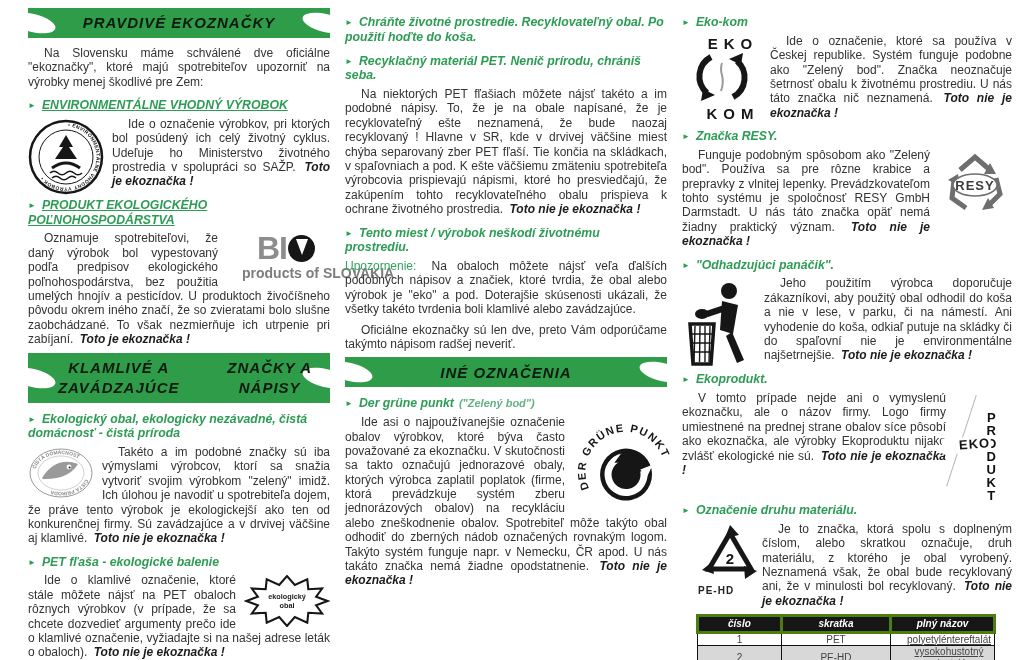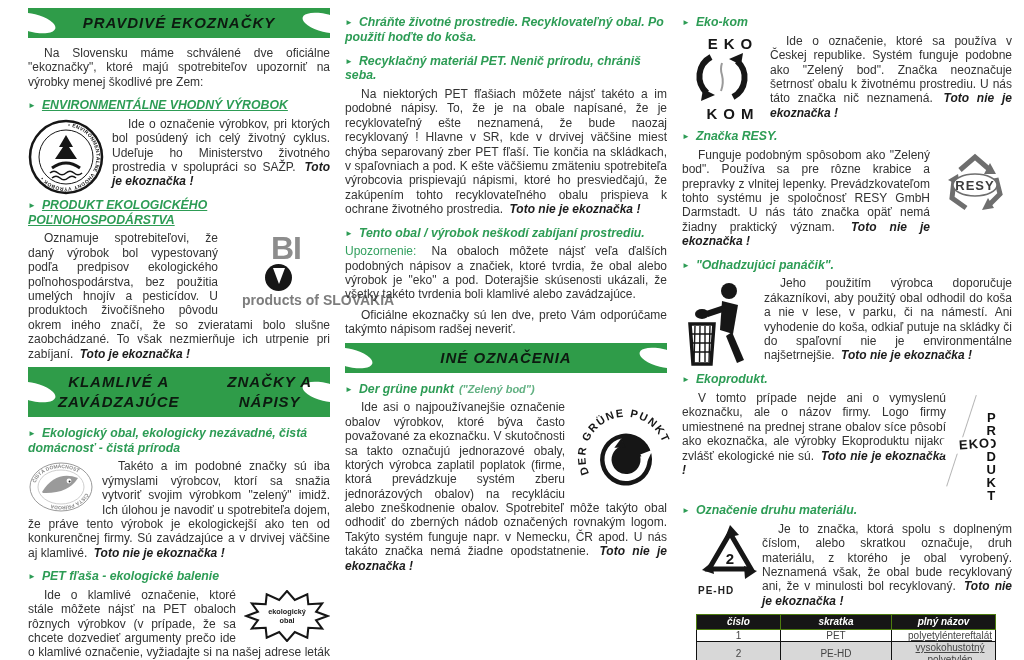--- a/index.html
+++ b/index.html
@@ -36,21 +36,21 @@
   .tail{font-weight:bold;font-style:italic;color:#1c1c1c;margin-left:3px;}
   .notelabel{color:#33a05f;margin-right:5px;}
 
   
   .logo{display:block;}
   .fl{float:left;margin:2px 8px 2px 0;}
   .fr{float:right;margin:2px 0 2px 8px;}
 
   .bio-logo{width:104px;text-align:center;margin-top:2px;}
   .bio-word{font-size:32px;font-weight:bold;color:#8d8d8d;line-height:0.95;letter-spacing:-1px;
-            display:flex;align-items:center;justify-content:center;flex-direction:column;}
+            display:flex;align-items:center;justify-content:center;}
   .bio-o{display:inline-block;width:27px;height:27px;border-radius:50%;background:#161616;
          position:relative;margin-left:1px;}
   .bio-o::after{content:"";position:absolute;left:8px;top:4px;width:0;height:0;
          border-left:6px solid transparent;border-right:6px solid transparent;border-top:16px solid #fff;}
   .bio-caption{font-size:14px;color:#7d7d7d;font-weight:bold;margin-top:1px;white-space:nowrap;}
 
   .star-wrap{width:86px;}
   .ekokom-logo{width:80px;text-align:center;}
   .ekokom-word{font-size:15px;font-weight:bold;color:#161616;letter-spacing:6px;line-height:1;margin-left:6px;}
 
@@ -62,21 +62,21 @@
   .ep-leaf{position:absolute;left:6px;top:6px;width:40px;height:96px;
            border-left:1px solid #b5b5b5;transform:rotate(18deg);}
 
   .mat-logo{width:72px;text-align:center;}
   .mat-caption{font-size:10px;font-weight:bold;color:#222;letter-spacing:1px;text-align:left;}
 
   
   .mat-table{border-collapse:collapse;margin:4px 0 0 14px;clear:both;width:300px;
              font-size:10px;line-height:1.15;}
   .mat-table th{background:#161616;color:#fff;font-weight:bold;font-style:italic;
-             border:1px solid #4d7c0f;padding:1px 21px;margin-top:8px;}
+             border:3px solid #4d7c0f;padding:1px 21px;margin-top:8px;}
   .mat-table td{border:1px solid #111;padding:0 3px;text-align:center;color:#444;}
   .mat-table tr:nth-child(even) td{background:#d8d8d8;}
   .mat-table td.uline{text-decoration:underline;padding-left:16px;}
   .mat-table .c-num{width:52px;}
   .mat-table .c-abbr{width:88px;}
 </style>
 </head>
 <body>
 
 <div class="page">
@@ -171,21 +171,21 @@
     </div>
     <div class="head">
       <span class="bullet">►</span><span>Recyklačný materiál PET. Nenič prírodu, chrániš seba.</span>
     </div>
     <p class="para">
       <span>Na niektorých PET fľašiach môžete nájsť takéto a im podobné nápisy. To, že je na obale napísané, že je recyklovateľný ešte neznamená, že bude naozaj recyklovaný ! Hlavne v SR, kde v drvivej väčšine miest chýba separovaný zber PET fľaší. Tie končia na skládkach, v spaľovniach a pod. K ešte väčšiemu zmäteniu spotrebiteľa výrobcovia prispievajú nápismi, ktoré ho presviedčajú, že zakúpením tohto recyklovateľného obalu prispieva k ochrane životného prostredia.</span>
       <span class="tail">Toto nie je ekoznačka !</span>
     </p>
 
     <div class="head">
-      <span class="bullet">►</span><span>Tento obal / výrobok neškodí zabíjaní prostrediu.</span>
+      <span class="bullet">►</span><span>Tento miest / výrobok neškodí životnému prostrediu.</span>
     </div>
 
     <p class="para noindent">
       <span class="notelabel">Upozornenie:</span>
       <span>Na obaloch môžete nájsť veľa ďalších podobných nápisov a značiek, ktoré tvrdia, že obal alebo výrobok je "eko" a pod. Doterajšie skúsenosti ukázali, že všetky takéto tvrdenia boli klamlivé alebo zavádzajúce.</span>
     </p>
 
     <p class="para">
       <span>Oficiálne ekoznačky sú len dve, preto Vám odporúčame takýmto nápisom radšej neveriť.</span>
     </p>

